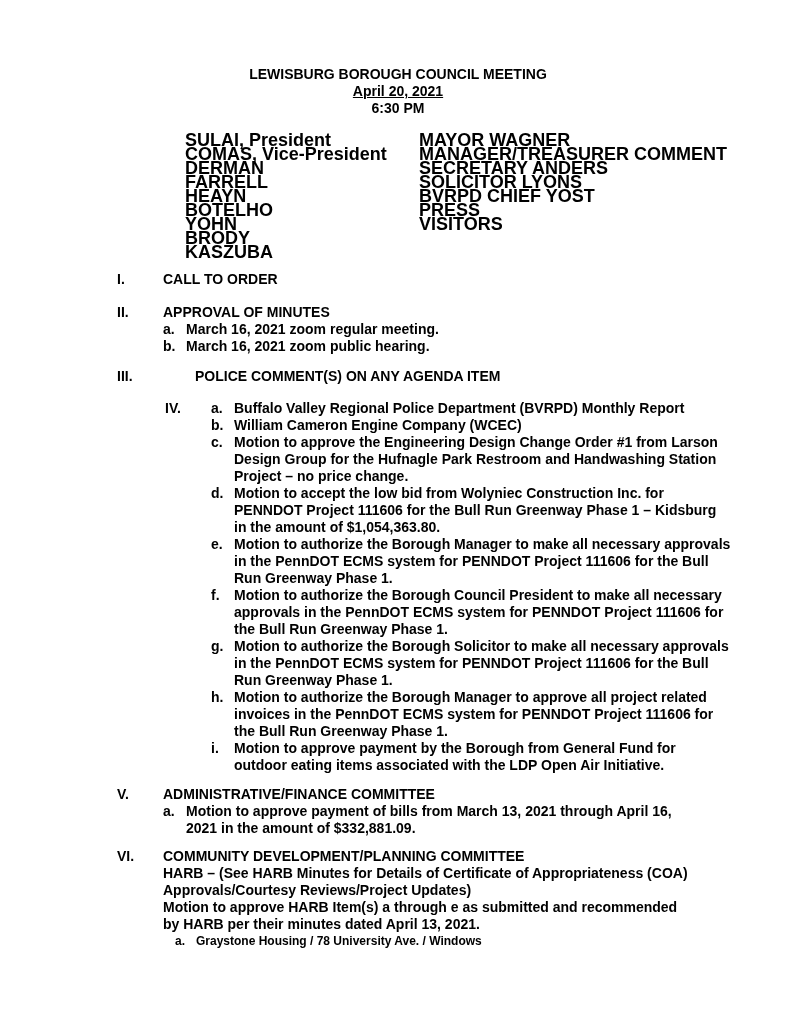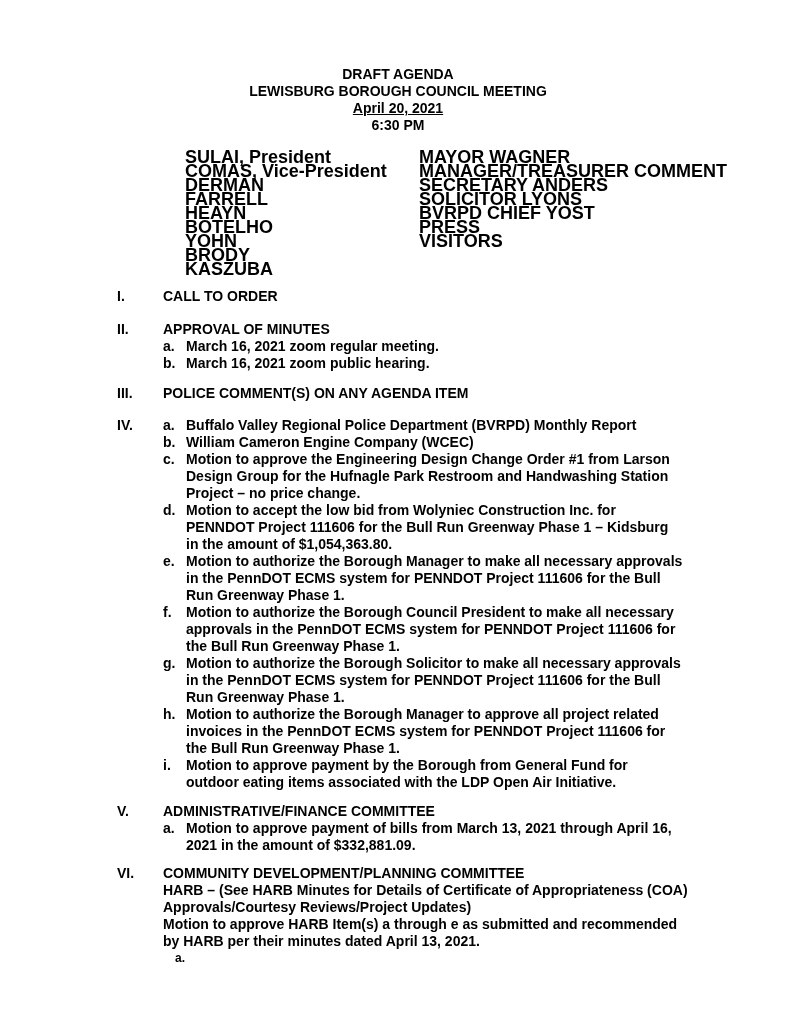--- a/index.html
+++ b/index.html
@@ -37,39 +37,38 @@
   .agenda { margin-top: 12px; font-size: 14px; line-height: 17px; }
   .section { display: flex; }
   .section .numeral { margin-left: 117px; width: 46px; flex: none; }
   .section .sec-body { width: 610px; flex: none; }
   .sec-title { }
   .item { display: flex; }
   .item .letter { width: 23px; flex: none; }
   .item .text { white-space: pre-line; width: 580px; }
 
   .gap16 { margin-top: 16px; }
-  .gap15 { margin-top: 15px; }
-  .gap13 { margin-top: 13px; }
+  .gap15 { margin-top: 15px; padding-left: 48px; }
+  .gap13 { margin-top: 13px; gap: 32px; }
   .gap12 { margin-top: 12px; }
   .gap11 { margin-top: 11px; }
 
   
   .harb-note { white-space: pre-line; }
   .harb-note .u { }
   .harb-motion { white-space: pre-line; }
   .harb-sub { display: flex; font-size: 12px; line-height: 17px; margin-left: 12px; }
   .harb-sub .letter { width: 21px; flex: none; }
 </style>
 </head>
 <body>
 
 <div class="page">
 
   <div class="doc-header">
-    <div>DRAFT AGENDA</div>
     <div>LEWISBURG BOROUGH COUNCIL MEETING</div>
     <div><span class="underline">April 20, 2021</span></div>
     <div>6:30 PM</div>
   </div>
 
   <div class="attendees">
     <div class="col-left">
       <div>SULAI, President</div>
       <div>COMAS, Vice-President</div>
       <div>DERMAN</div>
@@ -192,18 +191,19 @@
     <div class="section gap11">
       <div class="numeral">VI.</div>
       <div class="sec-body">
         <div class="sec-title">COMMUNITY DEVELOPMENT/PLANNING COMMITTEE</div>
         <div class="harb-note"><span>HARB – (</span><span class="u">See HARB Minutes for Details of Certificate of Appropriateness (COA)
 Approvals/Courtesy Reviews/Project Updates)</span></div>
         <div class="harb-motion">Motion to approve HARB Item(s) a through e as submitted and recommended
 by HARB per their minutes dated April 13, 2021.</div>
         <div class="harb-sub">
           <div class="letter">a.</div>
+          <div class="text">Graystone Housing / 78 University Ave. / Windows</div>
         </div>
       </div>
     </div>
 
   </div>
 </div>
 
 </body></html>

